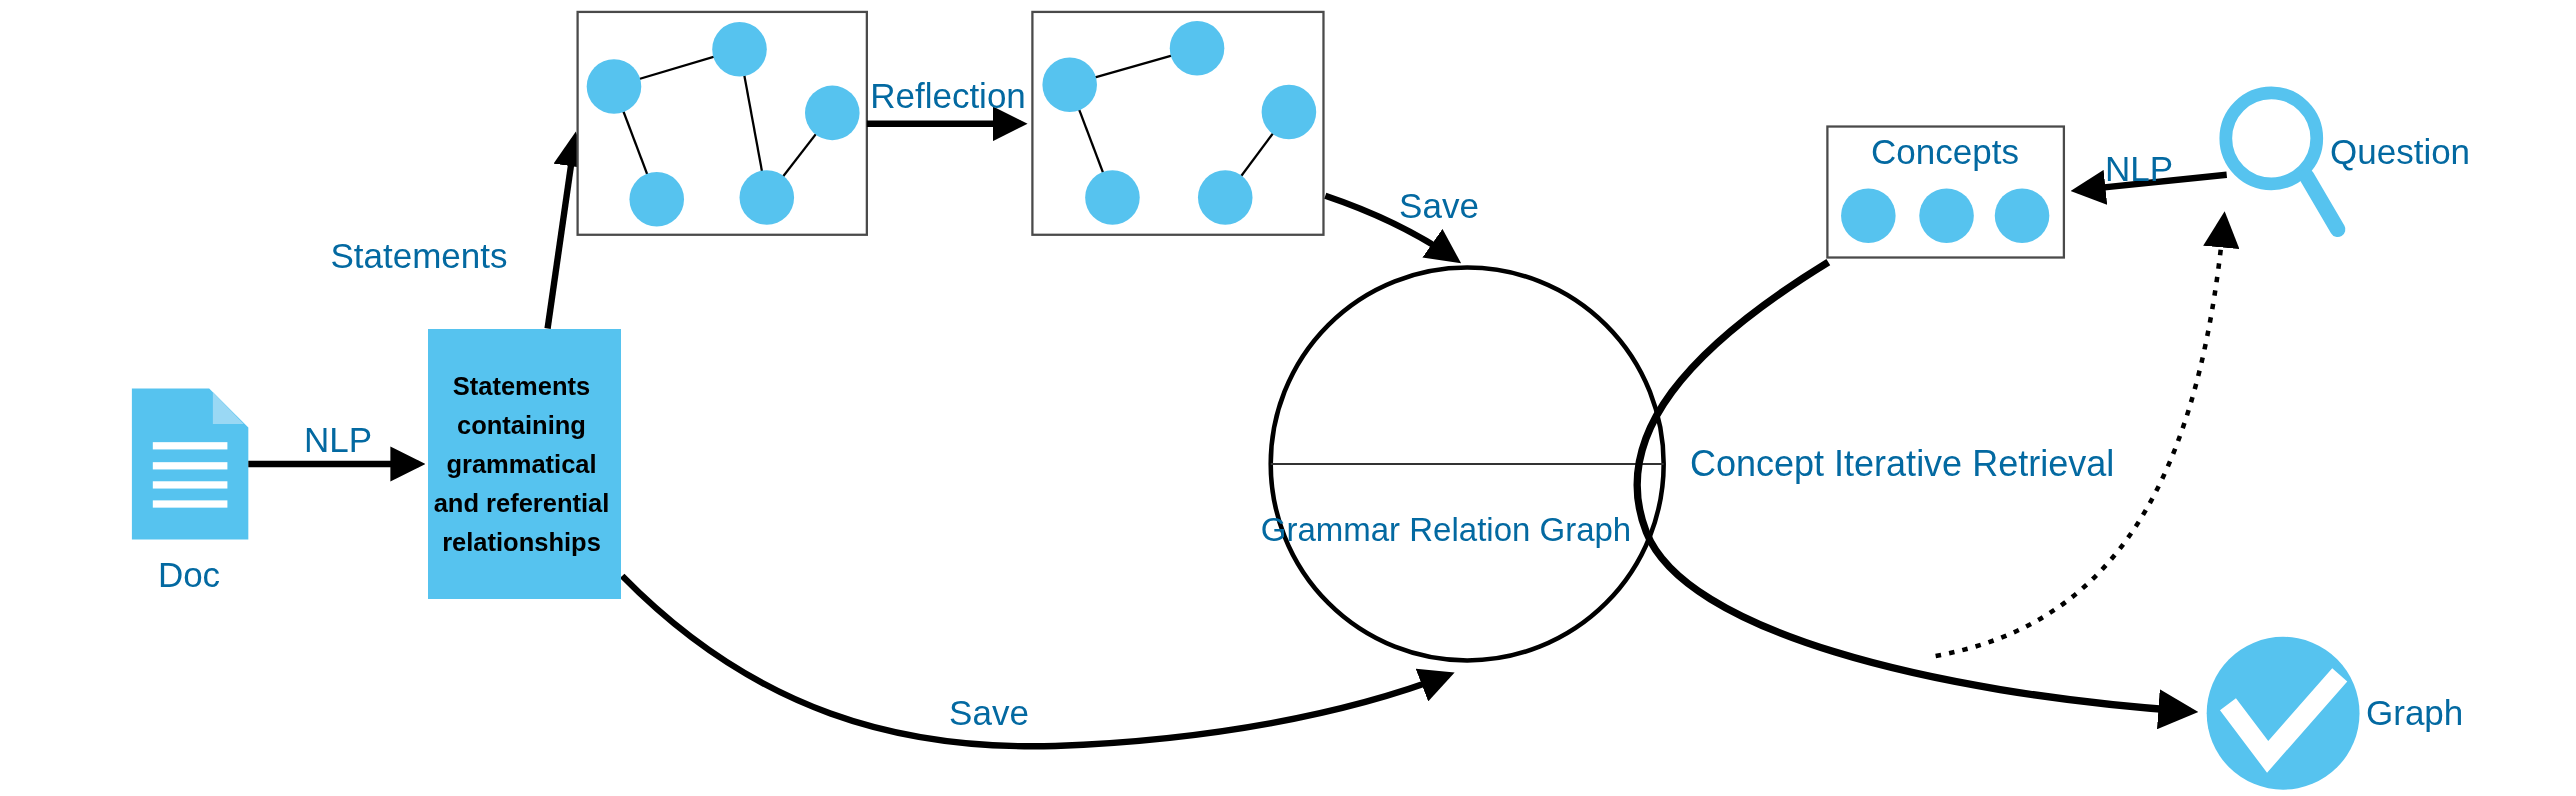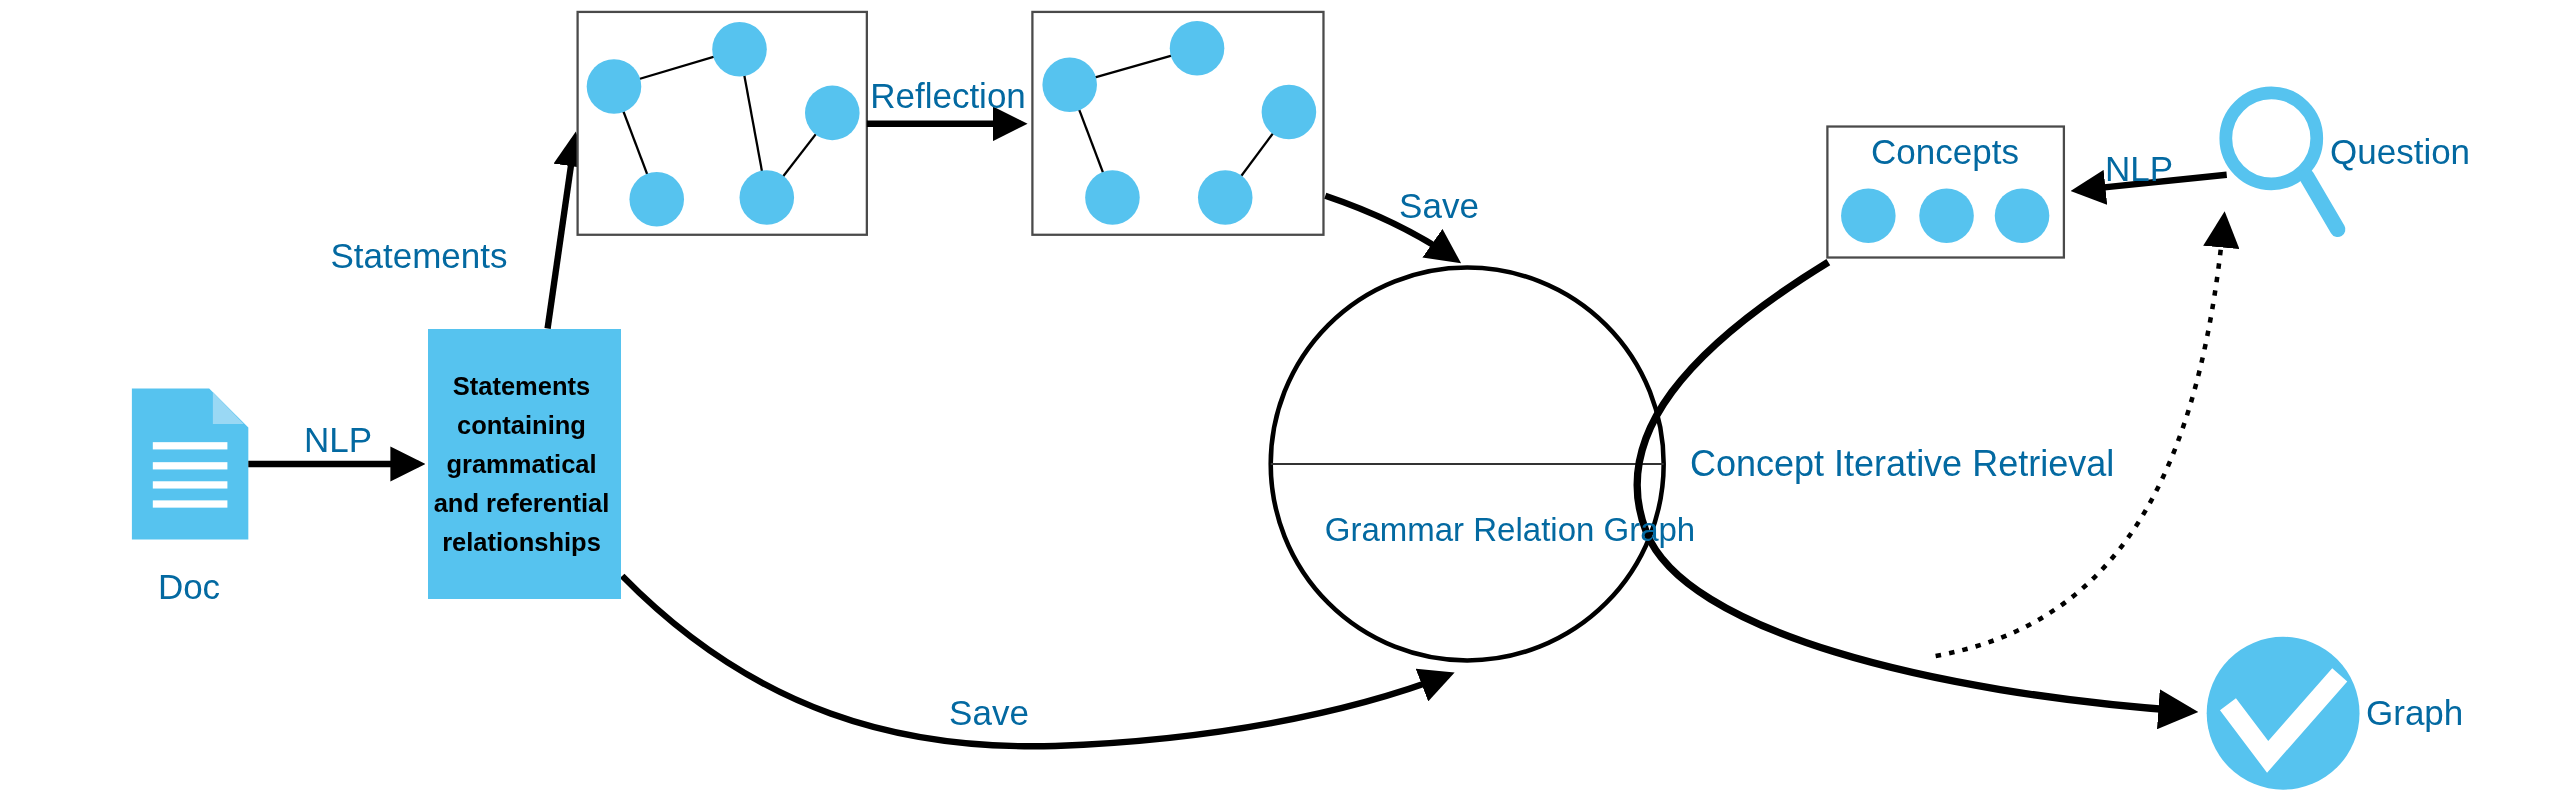--- a/index.html
+++ b/index.html
@@ -124,27 +124,27 @@
     <g>
       <circle cx="2510" cy="784" r="84" class="fill-accent"></circle>
       <path d="M2456,783 L2493,832 L2565,750" stroke="#ffffff" stroke-width="22" fill="none" stroke-linecap="square" stroke-linejoin="miter"></path>
     </g>
   </svg>
 
   <div class="statements-box">
     <div class="inner">Statements containing grammatical and referential relationships</div>
   </div>
 
-  <div class="lbl" style="left:189px;top:575px;margin-top:12px;">Doc</div>
+  <div class="lbl" style="left:189px;top:575px;">Doc</div>
   <div class="lbl" style="left:338px;top:440px;">NLP</div>
   <div class="lbl" style="left:419px;top:256px;">Statements</div>
   <div class="lbl" style="left:948px;top:96px;">Reflection</div>
   <div class="lbl" style="left:1439px;top:206px;">Save</div>
   <div class="lbl" style="left:989px;top:713px;">Save</div>
-  <div class="lbl circle-lbl" style="left:1510px;top:530px;">Grammar Relation Graph</div>
+  <div class="lbl circle-lbl" style="left:1446px;top:530px;">Grammar Relation Graph</div>
   <div class="lbl left-anchor" style="left:1690px;top:464px;font-size:36px;">Concept Iterative Retrieval</div>
   <div class="lbl" style="left:1945px;top:152px;">Concepts</div>
   <div class="lbl" style="left:2139px;top:169px;">NLP</div>
   <div class="lbl left-anchor" style="left:2330px;top:152px;">Question</div>
   <div class="lbl left-anchor" style="left:2366px;top:713px;">Graph</div>
 
 </div>
 
 
 </body></html>

